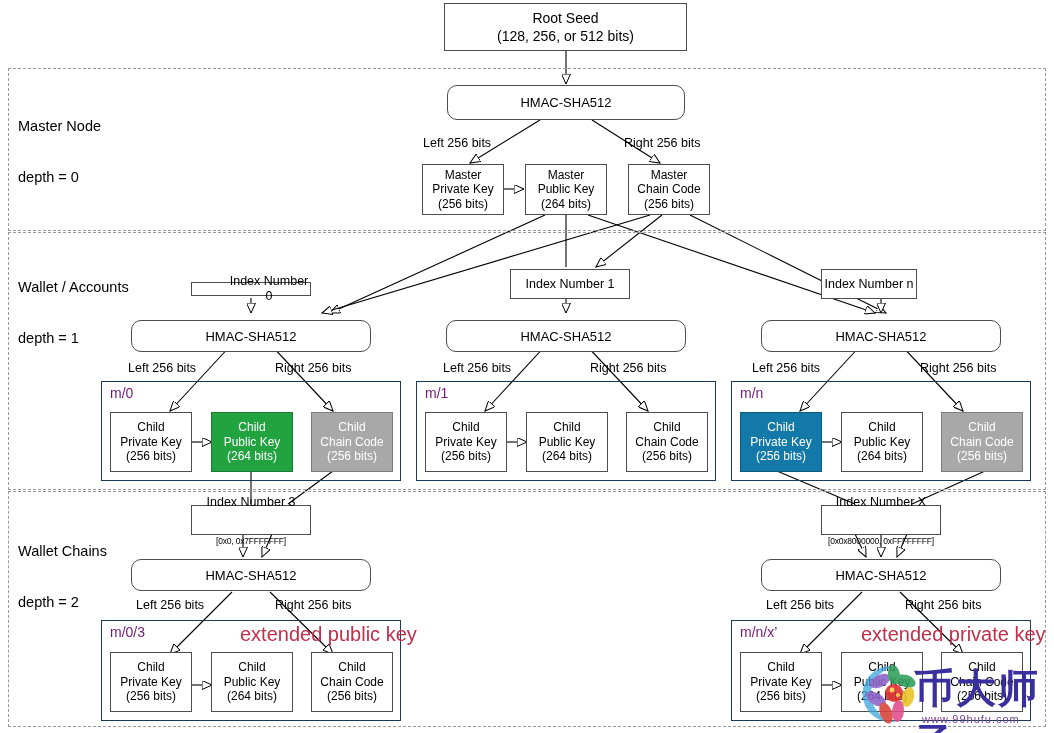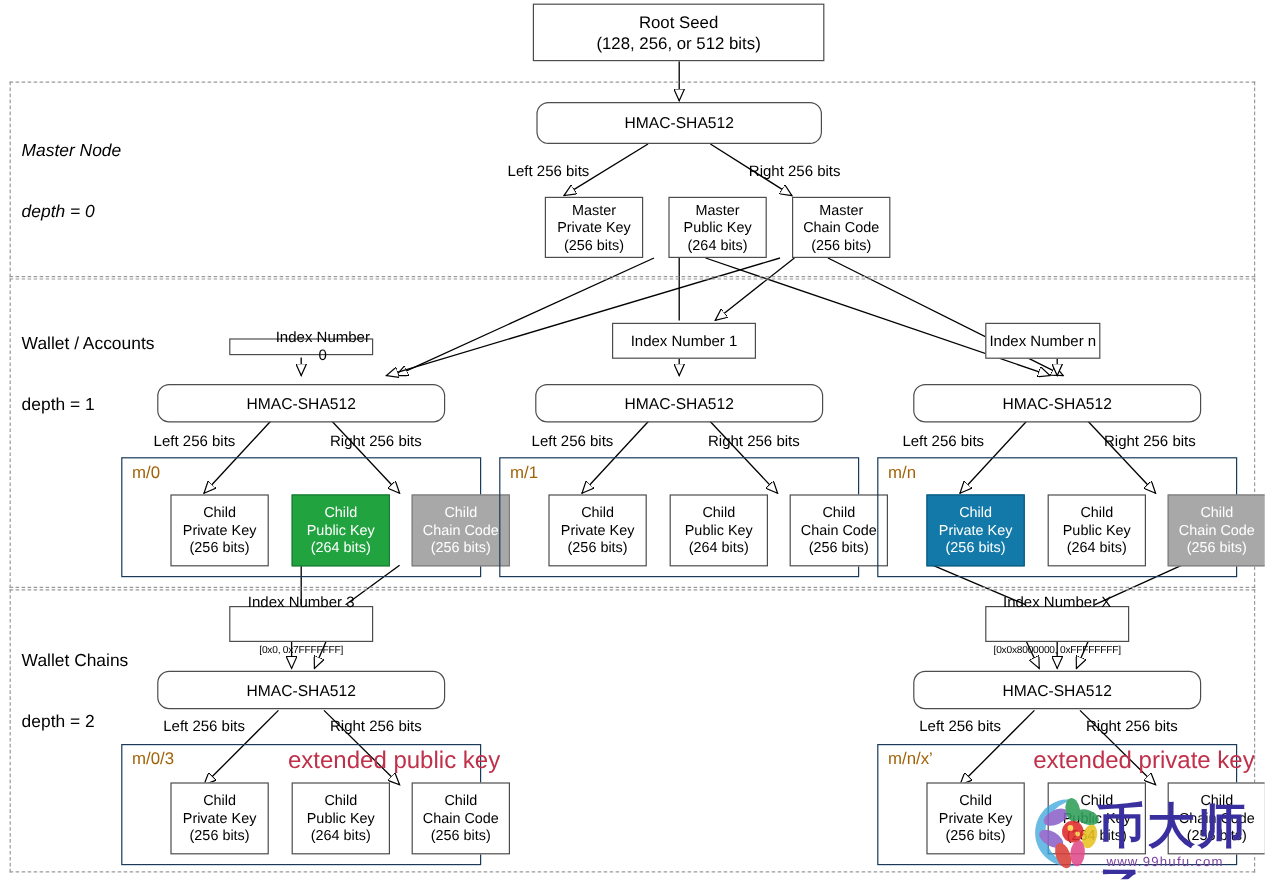--- a/index.html
+++ b/index.html
@@ -14,40 +14,40 @@
   .band{border:1.5px dashed #9a9a9a;background:transparent;}
 
   .band-label{font-size:14.5px;line-height:17px;white-space:pre;color:#000;}
 
   
   .rect{
     border:1px solid #4d4d4d;background:#fff;
     display:flex;align-items:center;justify-content:center;
     text-align:center;font-size:12.5px;line-height:15px;color:#000;
   }
-  .rect.small{font-size:12px;line-height:14.5px;margin-left:32px;}
+  .rect.small{font-size:12px;line-height:14.5px;}
   .rect.root{font-size:14px;line-height:18px;text-align:center;}
   .rect.idx{font-size:12.5px;line-height:15px;flex-direction:column;}
   .rect.idx .sub{font-size:8.5px;line-height:10px;letter-spacing:-0.2px;margin-top:26px;}
 
   
   .pill{
     border:1px solid #4d4d4d;background:#fff;border-radius:10px;
     display:flex;align-items:center;justify-content:center;
     font-size:13px;color:#000;
   }
 
   
   .k-green{background:#21a340;border-color:#1c7a33;color:#ffffff;}
   .k-gray {background:#a8a8a8;border-color:#7d7d7d;color:#ffffff;}
   .k-blue {background:#1279a8;border-color:#0d5b80;color:#ffffff;}
 
   
   .group{border:1.4px solid #1a3a5a;background:transparent;}
-  .glabel{font-size:14px;color:#a16207;white-space:nowrap;}
+  .glabel{font-size:14px;color:#701a75;white-space:nowrap;}
   .gnote{font-size:20px;color:#c0304a;white-space:nowrap;}
 
   
   .cap{font-size:12.5px;color:#000;white-space:nowrap;}
 
   
   svg.links{position:absolute;left:0;top:0;width:1054px;height:733px;pointer-events:none;}
 
   
   .wm{position:absolute;pointer-events:none;}
@@ -122,21 +122,21 @@
 
       <line x1="192" y1="685" x2="212" y2="685" marker-end="url(#ah)"></line>
       <line x1="822" y1="685" x2="842" y2="685" marker-end="url(#ah)"></line>
     </g>
   </svg>
 
   <div class="abs band" style="left:8px;top:68px;width:1038px;height:163px;"></div>
   <div class="abs band" style="left:8px;top:232px;width:1038px;height:258px;"></div>
   <div class="abs band" style="left:8px;top:491px;width:1038px;height:236px;"></div>
 
-  <div class="abs band-label" style="left:18px;top:84px;font-style:italic;">
+  <div class="abs band-label" style="left:18px;top:84px;">
     <div>Master Node</div>
     <div>depth = 0</div>
   </div>
   <div class="abs band-label" style="left:18px;top:245px;">
     <div>Wallet / Accounts</div>
     <div>depth = 1</div>
   </div>
   <div class="abs band-label" style="left:18px;top:509px;">
     <div>Wallet Chains</div>
     <div>depth = 2</div>

